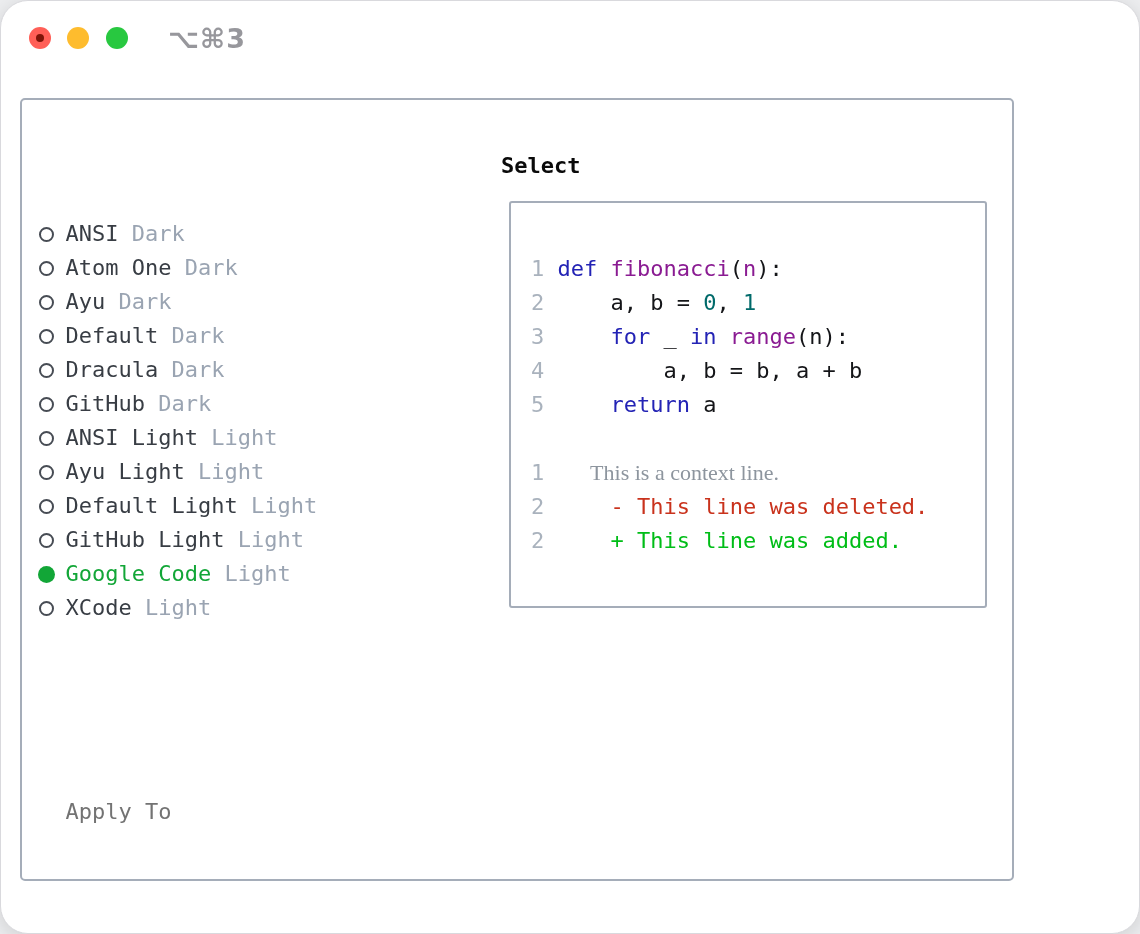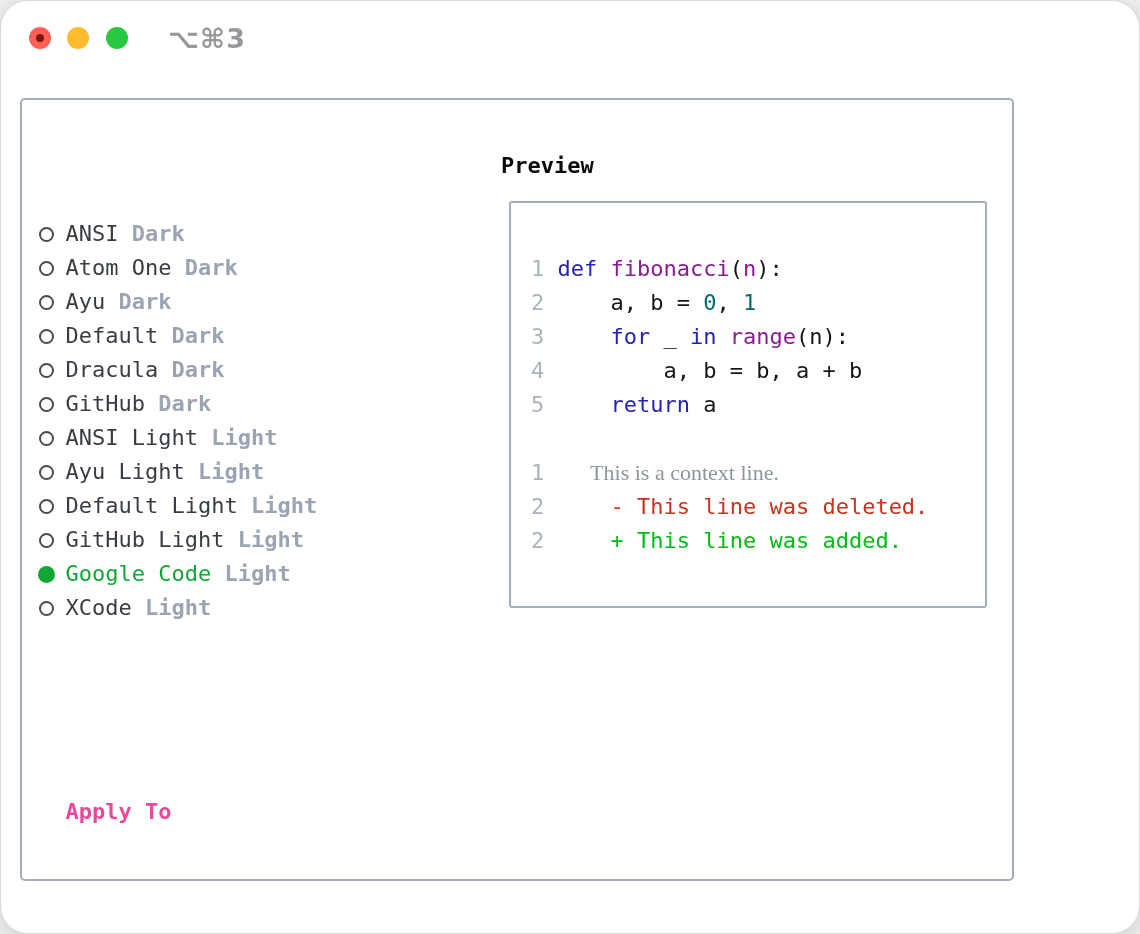--- a/index.html
+++ b/index.html
@@ -25,23 +25,23 @@
   .left-col{position:absolute;left:38px;top:148px;font-size:22px;line-height:34px;
     color:var(--c-main_text);white-space:pre;}
   .row{height:34px;}
   .hdr{font-weight:bold;color:#0a0a0a;}
   .prompt{font-weight:bold;color:#0a0a0a;display:inline-block;width:1ch;}
   .bullet{display:inline-block;width:1ch;position:relative;height:34px;vertical-align:top;}
   .bullet .ring{position:absolute;left:0;top:10px;width:11px;height:11px;border:2px solid #474c54;
     border-radius:50%;box-sizing:content-box;}
   .bullet .dot{position:absolute;left:-1px;top:9px;width:17px;height:17px;border-radius:50%;
     background:var(--c-ui_green);}
-  .t-dim{color:var(--c-dim_text);font-weight:bold;}
+  .t-dim{color:var(--c-dim_text);}
   .t-sel{color:var(--c-ui_green);}
-  .hdr2{color:#ec4899;font-weight:bold;}
+  .hdr2{color:#737373;}
   
   .preview-hdr{position:absolute;left:500px;top:148px;height:34px;line-height:34px;
     font-size:22px;font-weight:bold;color:#0a0a0a;}
   .preview-box{position:absolute;left:508px;top:200px;width:478px;height:407px;
     border:2px solid #a5adb9;border-radius:3px;box-sizing:border-box;background:#fff;}
   .code{position:absolute;left:530px;top:251px;font-size:22px;line-height:34px;white-space:pre;}
   .lnum{color:var(--c-linenum);}
   .tk-keyword{color:var(--c-keyword);}
   .tk-title{color:var(--c-title);}
   .tk-number{color:var(--c-number);}
@@ -66,17 +66,17 @@
 
   <div class="left-col">
     <div id="theme-list"><div class="row"><span class="bullet"><span class="ring"></span></span> <span>ANSI</span> <span class="t-dim">Dark</span></div><div class="row"><span class="bullet"><span class="ring"></span></span> <span>Atom One</span> <span class="t-dim">Dark</span></div><div class="row"><span class="bullet"><span class="ring"></span></span> <span>Ayu</span> <span class="t-dim">Dark</span></div><div class="row"><span class="bullet"><span class="ring"></span></span> <span>Default</span> <span class="t-dim">Dark</span></div><div class="row"><span class="bullet"><span class="ring"></span></span> <span>Dracula</span> <span class="t-dim">Dark</span></div><div class="row"><span class="bullet"><span class="ring"></span></span> <span>GitHub</span> <span class="t-dim">Dark</span></div><div class="row"><span class="bullet"><span class="ring"></span></span> <span>ANSI Light</span> <span class="t-dim">Light</span></div><div class="row"><span class="bullet"><span class="ring"></span></span> <span>Ayu Light</span> <span class="t-dim">Light</span></div><div class="row"><span class="bullet"><span class="ring"></span></span> <span>Default Light</span> <span class="t-dim">Light</span></div><div class="row"><span class="bullet"><span class="ring"></span></span> <span>GitHub Light</span> <span class="t-dim">Light</span></div><div class="row"><span class="bullet"><span class="dot"></span></span> <span class="t-sel">Google Code</span> <span class="t-dim">Light</span></div><div class="row"><span class="bullet"><span class="ring"></span></span> <span>XCode</span> <span class="t-dim">Light</span></div></div>
     <div class="row"> </div>
     <div class="row hdr2"><span class="bullet"></span> <span>Apply To</span></div>
     
     
     
   </div>
 
-  <div class="preview-hdr">Preview</div>
+  <div class="preview-hdr">Select</div>
   <div class="preview-box"></div>
   <div class="code" id="code-lines"><div class="row"><span class="lnum">1</span> <span class="tk-keyword">def</span><span class="tk-plain"> </span><span class="tk-title">fibonacci</span><span class="tk-plain">(</span><span class="tk-title">n</span><span class="tk-plain">):</span></div><div class="row"><span class="lnum">2</span> <span class="tk-plain">    a, b = </span><span class="tk-number">0</span><span class="tk-plain">, </span><span class="tk-number">1</span></div><div class="row"><span class="lnum">3</span> <span class="tk-plain">    </span><span class="tk-keyword">for</span><span class="tk-plain"> _ </span><span class="tk-keyword">in</span><span class="tk-plain"> </span><span class="tk-title">range</span><span class="tk-plain">(n):</span></div><div class="row"><span class="lnum">4</span> <span class="tk-plain">        a, b = b, a + b</span></div><div class="row"><span class="lnum">5</span> <span class="tk-plain">    </span><span class="tk-keyword">return</span><span class="tk-plain"> a</span></div><div class="row"><span class="lnum"> </span> </div><div class="row"><span class="lnum">1</span> <span class="tk-context">      This is a context line.</span></div><div class="row"><span class="lnum">2</span> <span class="tk-deleted">    - This line was deleted.</span></div><div class="row"><span class="lnum">2</span> <span class="tk-added">    + This line was added.</span></div></div>
 
 </div>
 
 </body></html>

